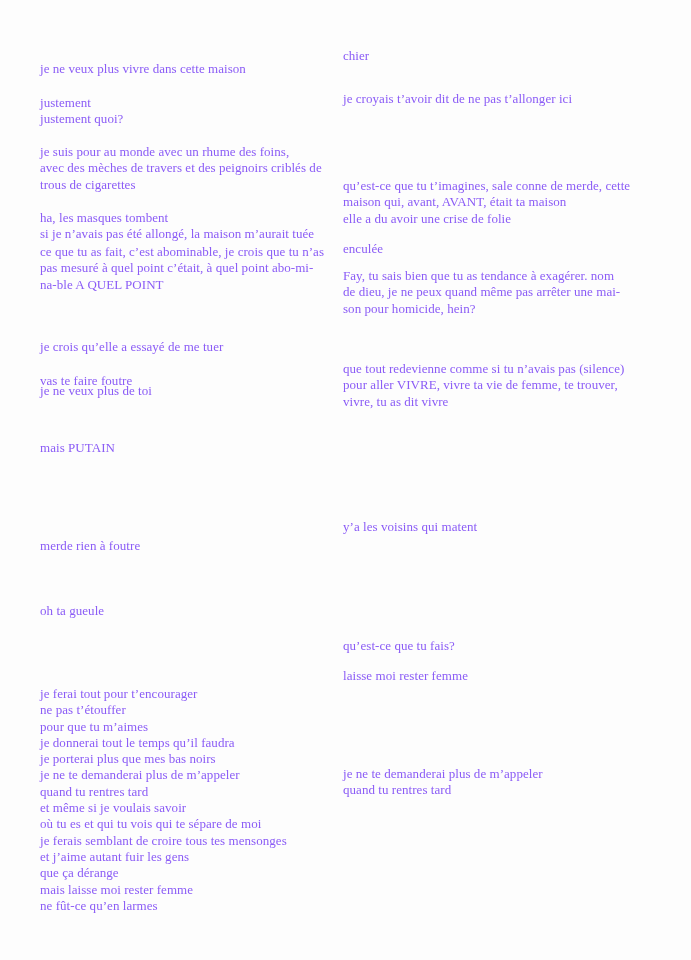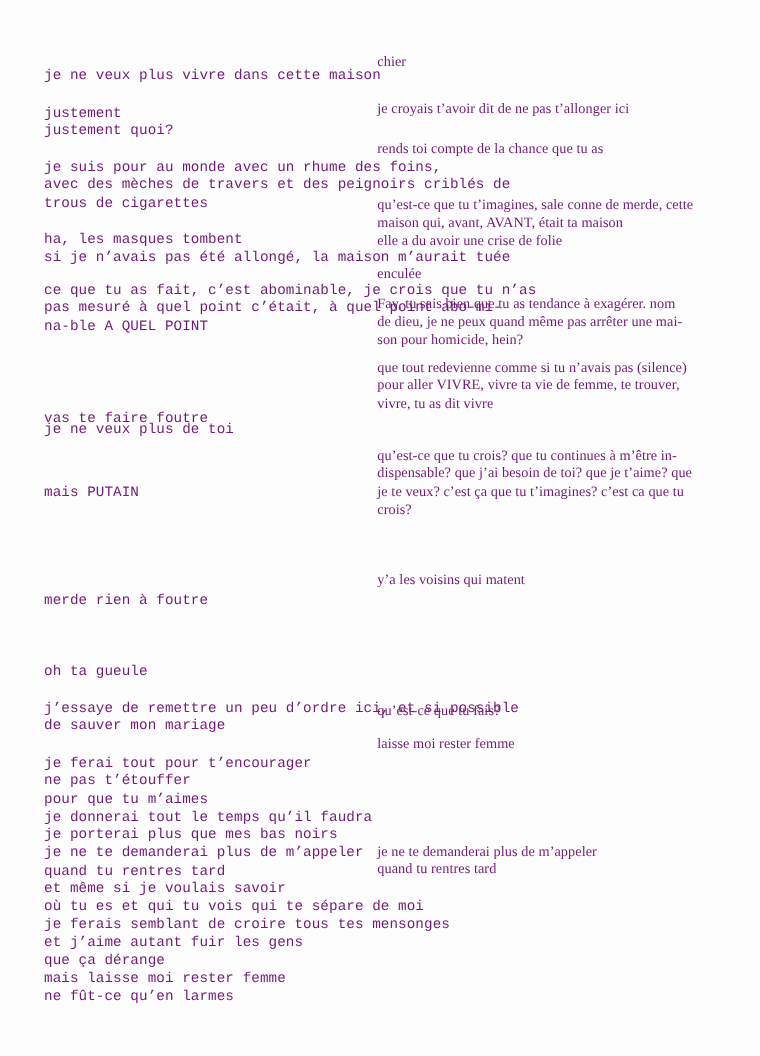--- a/index.html
+++ b/index.html
@@ -17,90 +17,84 @@
   .page {
     position: absolute;
     inset: 0;
     background: #fdfdfd;
   }
   .column {
     position: absolute;
     top: 0;
     height: 960px;
   }
-  .column.left  { left: 40px;  width: 305px; font-family: Liberation Mono, monospace; }
+  .column.left  { left: 40px;  width: 305px; }
   .column.right { left: 343px; width: 340px; }
   .para {
     position: absolute;
     left: 0;
     white-space: pre;
     font-size: 13px;
     line-height: 16.3px;
-    color: #701a75;
+    color: #8b5cf6;
     letter-spacing: 0.05px;
   }
 </style>
 </head>
 <body>
 
 <div class="page">
 
   <div class="column left">
     <div class="para" style="top:61px">je ne veux plus vivre dans cette maison</div>
     <div class="para" style="top:95px">justement
 justement quoi?</div>
     <div class="para" style="top:144px">je suis pour au monde avec un rhume des foins,
 avec des mèches de travers et des peignoirs criblés de
 trous de cigarettes</div>
     <div class="para" style="top:210px">ha, les masques tombent
 si je n’avais pas été allongé, la maison m’aurait tuée</div>
-    <div class="para" style="top:256px">ce que tu as fait, c’est abominable, je crois que tu n’as
+    <div class="para" style="top:244px">ce que tu as fait, c’est abominable, je crois que tu n’as
 pas mesuré à quel point c’était, à quel point abo-mi-
 na-ble A QUEL POINT</div>
+    <div class="para" style="top:339px">je crois qu’elle a essayé de me tuer</div>
     <div class="para" style="top:373px">vas te faire foutre</div>
     <div class="para" style="top:383px">je ne veux plus de toi</div>
     <div class="para" style="top:440px">mais PUTAIN</div>
     <div class="para" style="top:538px">merde rien à foutre</div>
     <div class="para" style="top:603px">oh ta gueule</div>
-    <div class="para" style="top:636px">j’essaye de remettre un peu d’ordre ici, et si possible
-de sauver mon mariage</div>
     <div class="para" style="top:686px">je ferai tout pour t’encourager
 ne pas t’étouffer
 pour que tu m’aimes
 je donnerai tout le temps qu’il faudra
 je porterai plus que mes bas noirs
 je ne te demanderai plus de m’appeler
 quand tu rentres tard
 et même si je voulais savoir
 où tu es et qui tu vois qui te sépare de moi
 je ferais semblant de croire tous tes mensonges
 et j’aime autant fuir les gens
 que ça dérange
 mais laisse moi rester femme
 ne fût-ce qu’en larmes</div>
   </div>
 
   <div class="column right">
     <div class="para" style="top:48px">chier</div>
     <div class="para" style="top:91px">je croyais t’avoir dit de ne pas t’allonger ici</div>
-    <div class="para" style="top:127px">rends toi compte de la chance que tu as</div>
     <div class="para" style="top:178px">qu’est-ce que tu t’imagines, sale conne de merde, cette
 maison qui, avant, AVANT, était ta maison
 elle a du avoir une crise de folie</div>
     <div class="para" style="top:241px">enculée</div>
     <div class="para" style="top:268px">Fay, tu sais bien que tu as tendance à exagérer. nom
 de dieu, je ne peux quand même pas arrêter une mai-
 son pour homicide, hein?</div>
-    <div class="para" style="top:326px">que tout redevienne comme si tu n’avais pas (silence)
+    <div class="para" style="top:361px">que tout redevienne comme si tu n’avais pas (silence)
 pour aller VIVRE, vivre ta vie de femme, te trouver,
 vivre, tu as dit vivre</div>
-    <div class="para" style="top:406px">qu’est-ce que tu crois? que tu continues à m’être in-
-dispensable? que j’ai besoin de toi? que je t’aime? que
-je te veux? c’est ça que tu t’imagines? c’est ca que tu
-crois?</div>
     <div class="para" style="top:519px">y’a les voisins qui matent</div>
     <div class="para" style="top:638px">qu’est-ce que tu fais?</div>
     <div class="para" style="top:668px">laisse moi rester femme</div>
     <div class="para" style="top:766px">je ne te demanderai plus de m’appeler
 quand tu rentres tard</div>
   </div>
 
 </div>
 
 </body></html>

